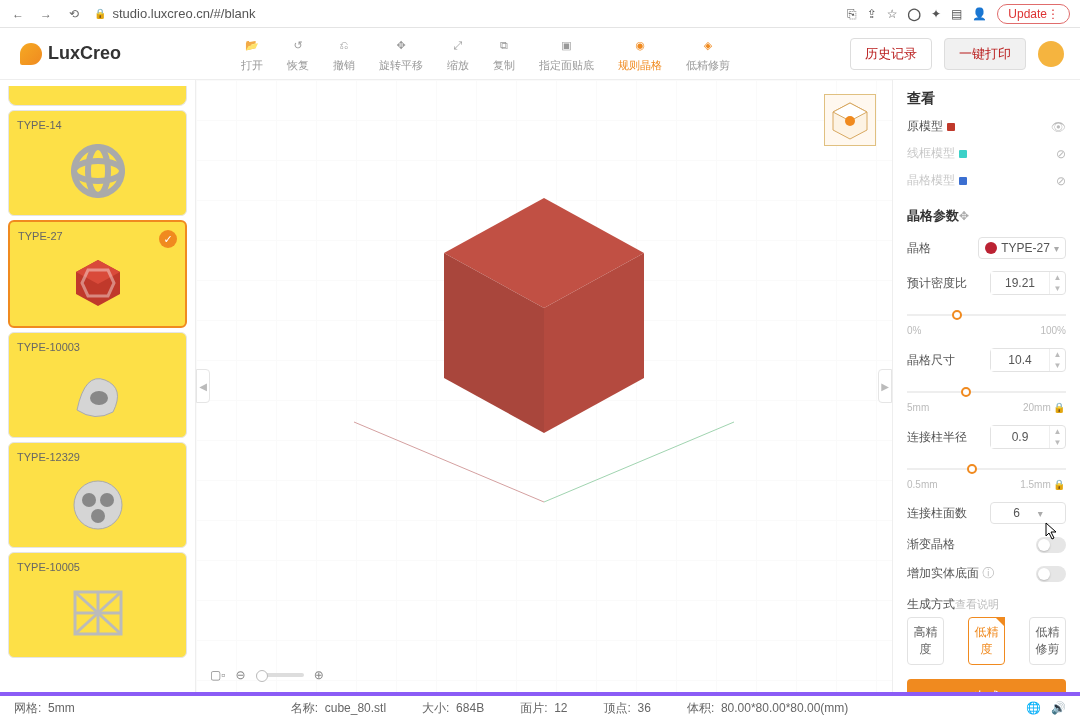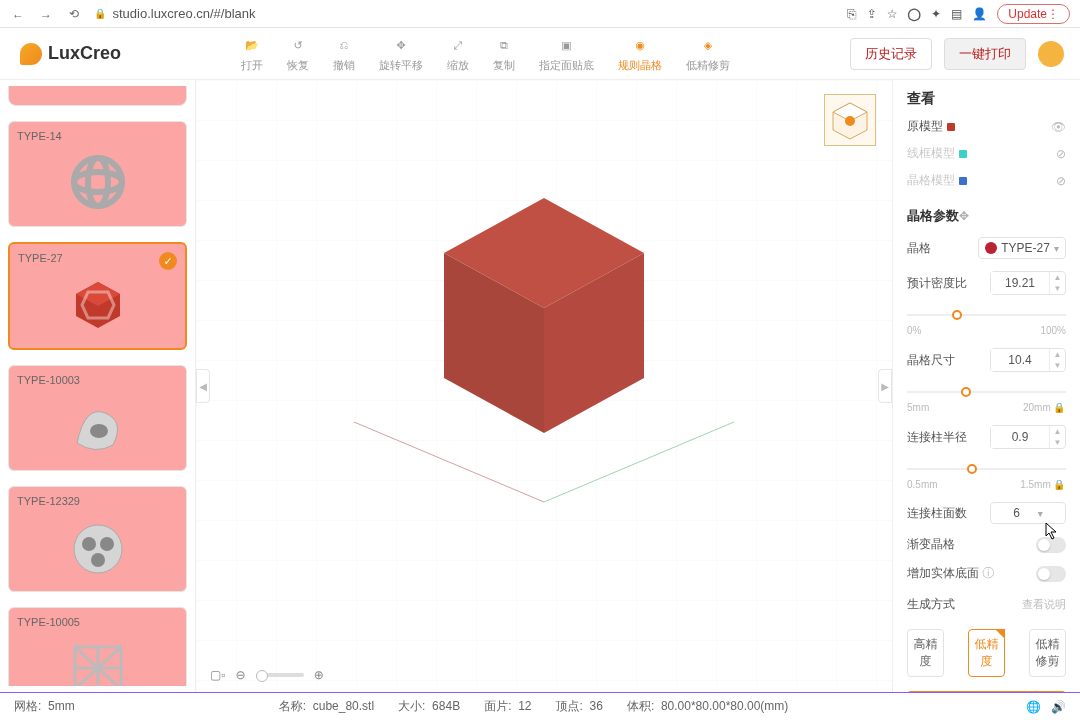--- a/index.html
+++ b/index.html
@@ -19,21 +19,21 @@
 .tb-item{display:flex;flex-direction:column;align-items:center;gap:2px;color:#999;font-size:11px;cursor:pointer}
 .tb-item.active{color:#f08a1f}
 .tb-icon{width:22px;height:22px;display:flex;align-items:center;justify-content:center}
 .hdr-r{display:flex;align-items:center;gap:12px}
 .hdr-btn{border:1px solid #ddd;padding:6px 14px;border-radius:4px;color:#b91c1c;font-size:13px;background:#fff}
 .hdr-btn.primary{background:#f1f1f1}
 .avatar{width:26px;height:26px;border-radius:50%;background:#f5b43f}
 .main{display:flex;height:612px}
 .sidebar{width:195px;padding:6px 8px;overflow:hidden;border-right:0}
 .sb-scroll{height:100%;overflow:hidden}
-.sb-card{border:1px solid #e5e5e5;border-radius:6px;margin-bottom:15px;padding:8px 8px 4px 8px;position:relative;background:#fca5a5}
+.sb-card{border:1px solid #e5e5e5;border-radius:6px;margin-bottom:4px;padding:8px 8px 4px 8px;position:relative;background:#fde047}
 .sb-card.hint{height:20px;padding:0;border-radius:0 0 8px 8px;border-top:none}
 .sb-card.selected{border:2px solid #f08a1f}
 .sb-card .label{font-size:11px;color:#666}
 .sb-thumb{height:80px;display:flex;align-items:center;justify-content:center}
 .sb-check{position:absolute;top:8px;right:8px;width:18px;height:18px;border-radius:50%;background:#f08a1f;color:#fff;display:flex;align-items:center;justify-content:center;font-size:11px}
 .viewport{flex:1;position:relative;background:#fff;border-left:1px solid #eee}
 .viewcube{position:absolute;top:14px;right:16px;width:52px;height:52px;border:1px solid #e0c080;background:#fff8ef;transform:rotate(0deg)}
 .cube-svg{position:absolute;top:38%;left:50%;transform:translate(-50%,-50%)}
 .vp-tools{position:absolute;bottom:10px;left:14px;display:flex;align-items:center;gap:10px;color:#888}
 .vp-slider{width:48px;height:4px;background:#ddd;border-radius:2px;position:relative}
@@ -61,28 +61,28 @@
 .num-in input{border:0;width:58px;text-align:center;font-size:12px;color:#555;outline:none}
 .num-in .spin{width:18px;display:flex;flex-direction:column;border-left:1px solid #eee}
 .num-in .spin span{flex:1;display:flex;align-items:center;justify-content:center;font-size:8px;color:#bbb}
 .rng{position:relative;height:16px;margin:2px 0 4px}
 .rng .track{position:absolute;top:7px;left:0;right:0;height:2px;background:#eee}
 .rng .thumb{position:absolute;top:3px;width:10px;height:10px;border-radius:50%;background:#fff;border:2px solid #f08a1f}
 .rng-labels{display:flex;justify-content:space-between;font-size:10px;color:#bbb;margin-top:-2px}
 .lock{color:#bbb;font-size:10px}
 .toggle{width:30px;height:16px;background:#e6e6e6;border-radius:10px;position:relative}
 .toggle::after{content:'';position:absolute;top:2px;left:2px;width:12px;height:12px;background:#fff;border-radius:50%;box-shadow:0 1px 2px rgba(0,0,0,.2)}
-.gen-row{display:flex;justify-content:space-between;align-items:center;margin:14px 0 16px}
+.gen-row{display:flex;justify-content:flex-start;align-items:center;margin:14px 0 4px}
 .gen-link{font-size:11px;color:#bbb}
 .mode-btns{display:flex;gap:24px;margin-bottom:14px}
 .mode-btns button{flex:1;border:1px solid #e2e2e2;background:#fff;border-radius:4px;padding:6px 0;font-size:12px;color:#666;position:relative}
 .mode-btns button.active{border-color:#f08a1f;color:#f08a1f}
 .mode-btns button.active::after{content:'';position:absolute;top:-1px;right:-1px;border:5px solid transparent;border-top-color:#f08a1f;border-right-color:#f08a1f}
 .gen-btn{width:100%;background:#f08a1f;color:#fff;border:0;border-radius:4px;padding:10px 0;font-size:14px}
-.statusbar{height:28px;border-top:1px solid #8b5cf6;display:flex;align-items:center;padding:0 14px;gap:24px;color:#666;font-size:12px}
+.statusbar{height:28px;border-top:4px solid #8b5cf6;display:flex;align-items:center;padding:0 14px;gap:36px;color:#666;font-size:12px}
 .statusbar .r{margin-left:auto;display:flex;gap:10px;color:#888}
 .cursor{position:absolute;top:522px;left:1045px;width:14px;height:18px;pointer-events:none;z-index:99}
 svg{display:block}
 </style>
 </head>
 <body>
 
 <div class="browser-bar">
   <div class="bb-l">
     <span class="bb-icon">←</span>

